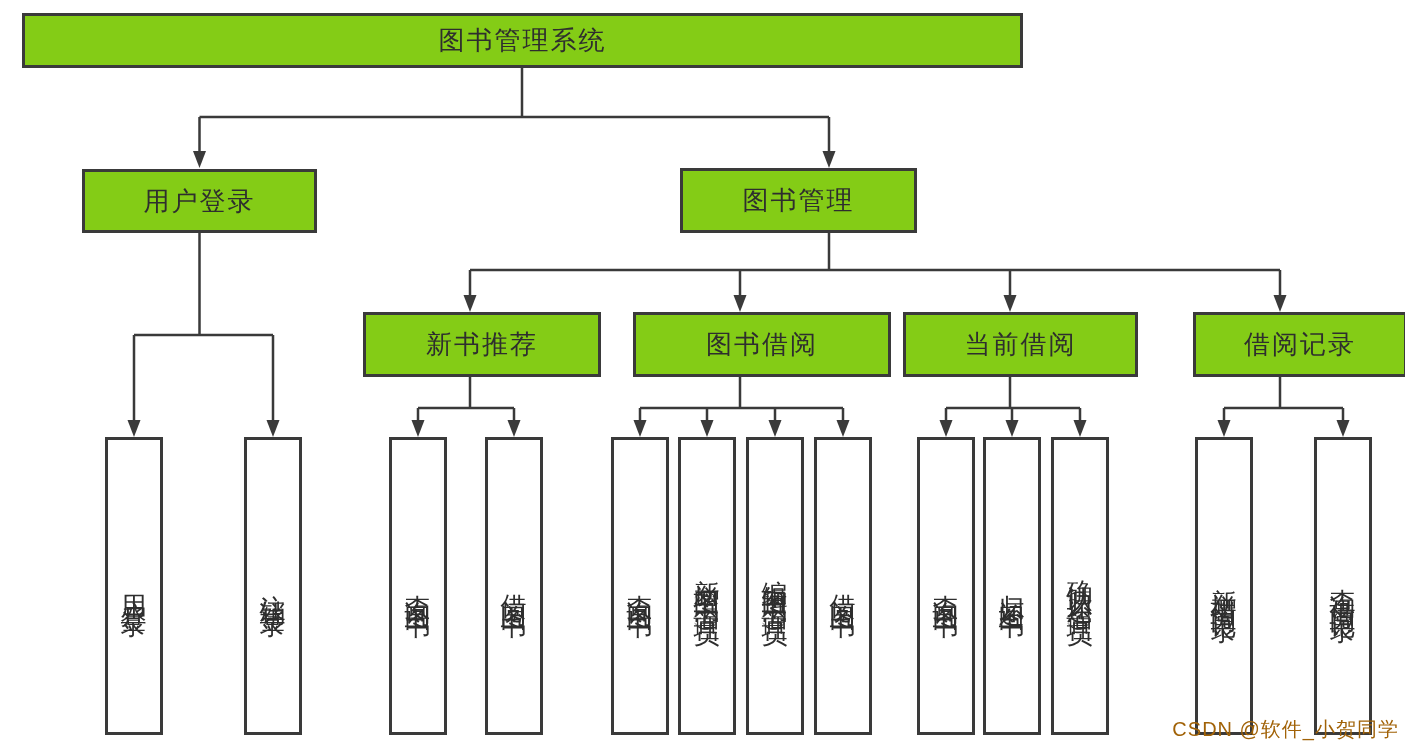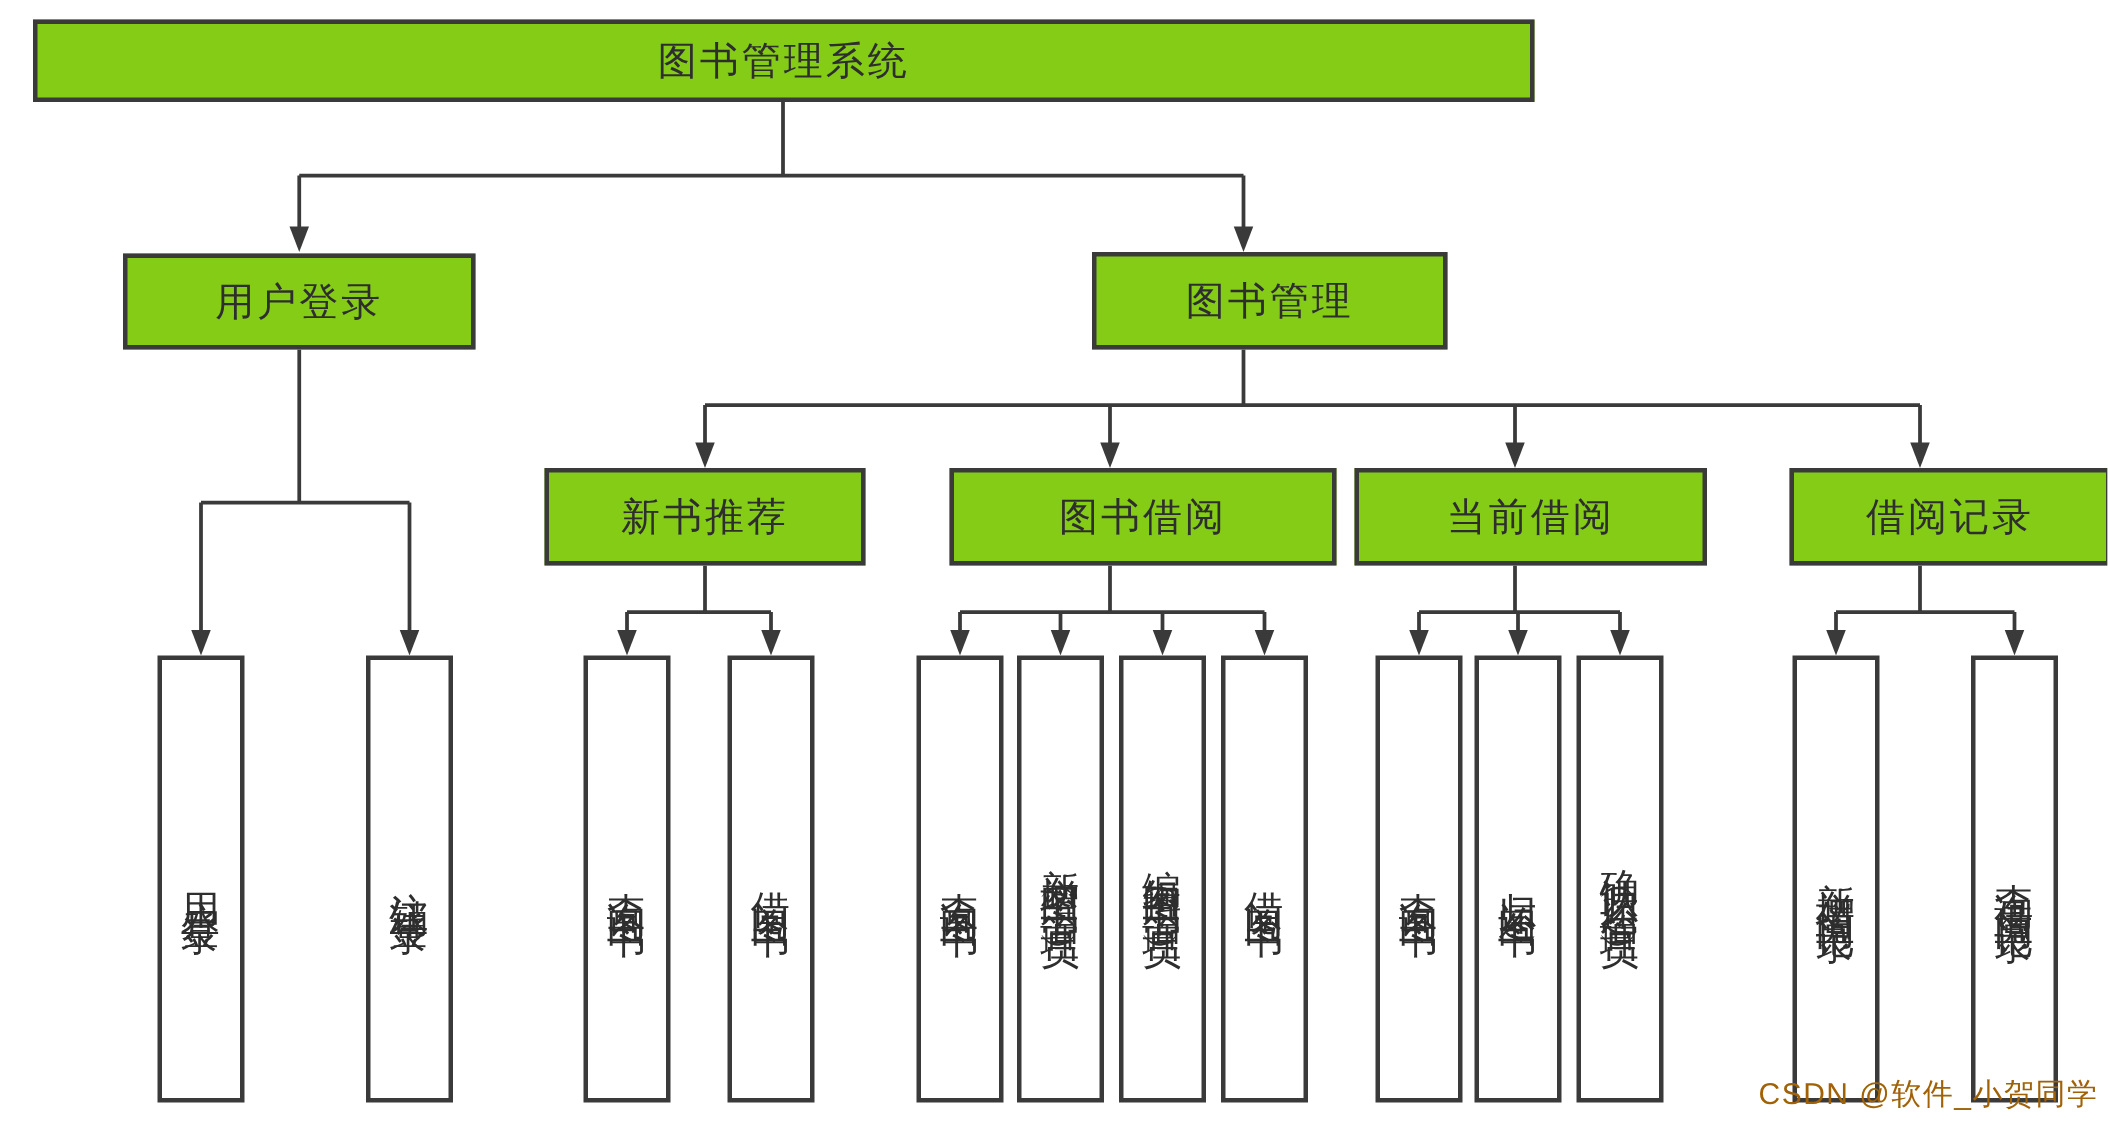--- a/index.html
+++ b/index.html
@@ -48,23 +48,23 @@
     font-size: 26px;
     letter-spacing: 6px;
     line-height: 1;
     white-space: nowrap;
     color: #2e2e2e;
   }
   
   .n-root  { left: 22px;   top: 13px;  width: 1001px; height: 55px; }
   
   .n-ulog  { left: 82px;   top: 169px; width: 235px;  height: 64px; }
-  .n-bmgmt { left: 728px;  top: 168px; width: 237px;  height: 65px; }
+  .n-bmgmt { left: 680px;  top: 168px; width: 237px;  height: 65px; }
   
-  .n-s1 { left: 363px;  top: 312px; width: 214px; height: 65px; }
+  .n-s1 { left: 363px;  top: 312px; width: 238px; height: 65px; }
   .n-s2 { left: 633px;  top: 312px; width: 258px; height: 65px; }
   .n-s3 { left: 903px;  top: 312px; width: 235px; height: 65px; }
   .n-s4 { left: 1173px; top: 312px; width: 214px; height: 65px; margin-left: 20px; }
   
   .l1  { left: 105px; }  .l2  { left: 244px; }
   .l3  { left: 389px; }  .l4  { left: 485px; }
   .l5  { left: 611px; }  .l6  { left: 678px; }
   .l7  { left: 746px; }  .l8  { left: 814px; }
   .l9  { left: 917px; }  .l10 { left: 983px; }
   .l11 { left: 1051px; }

